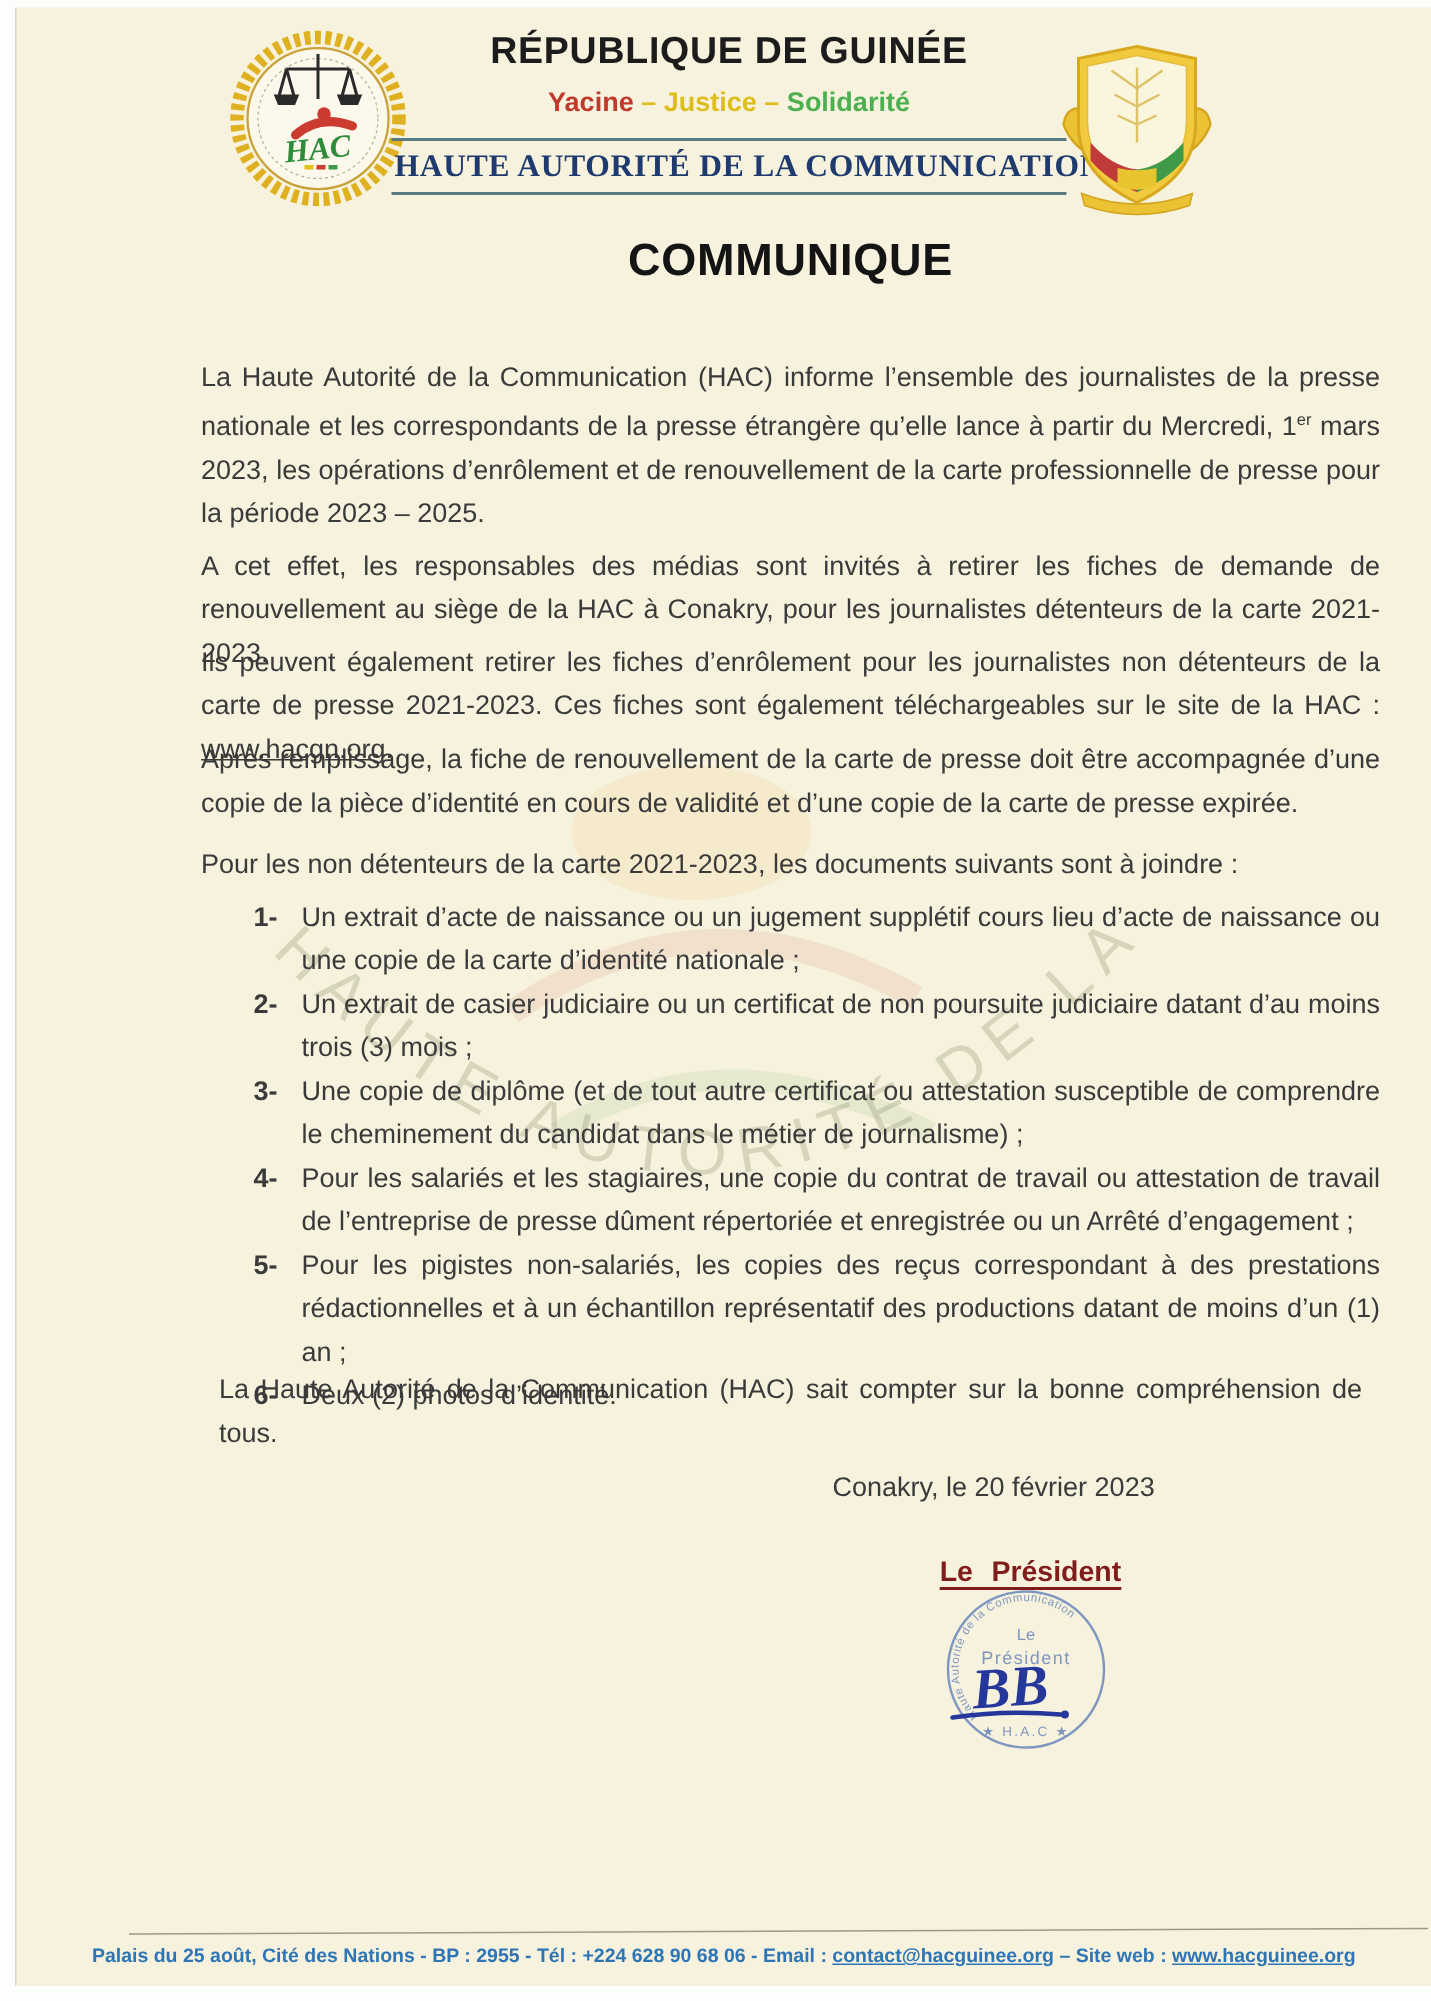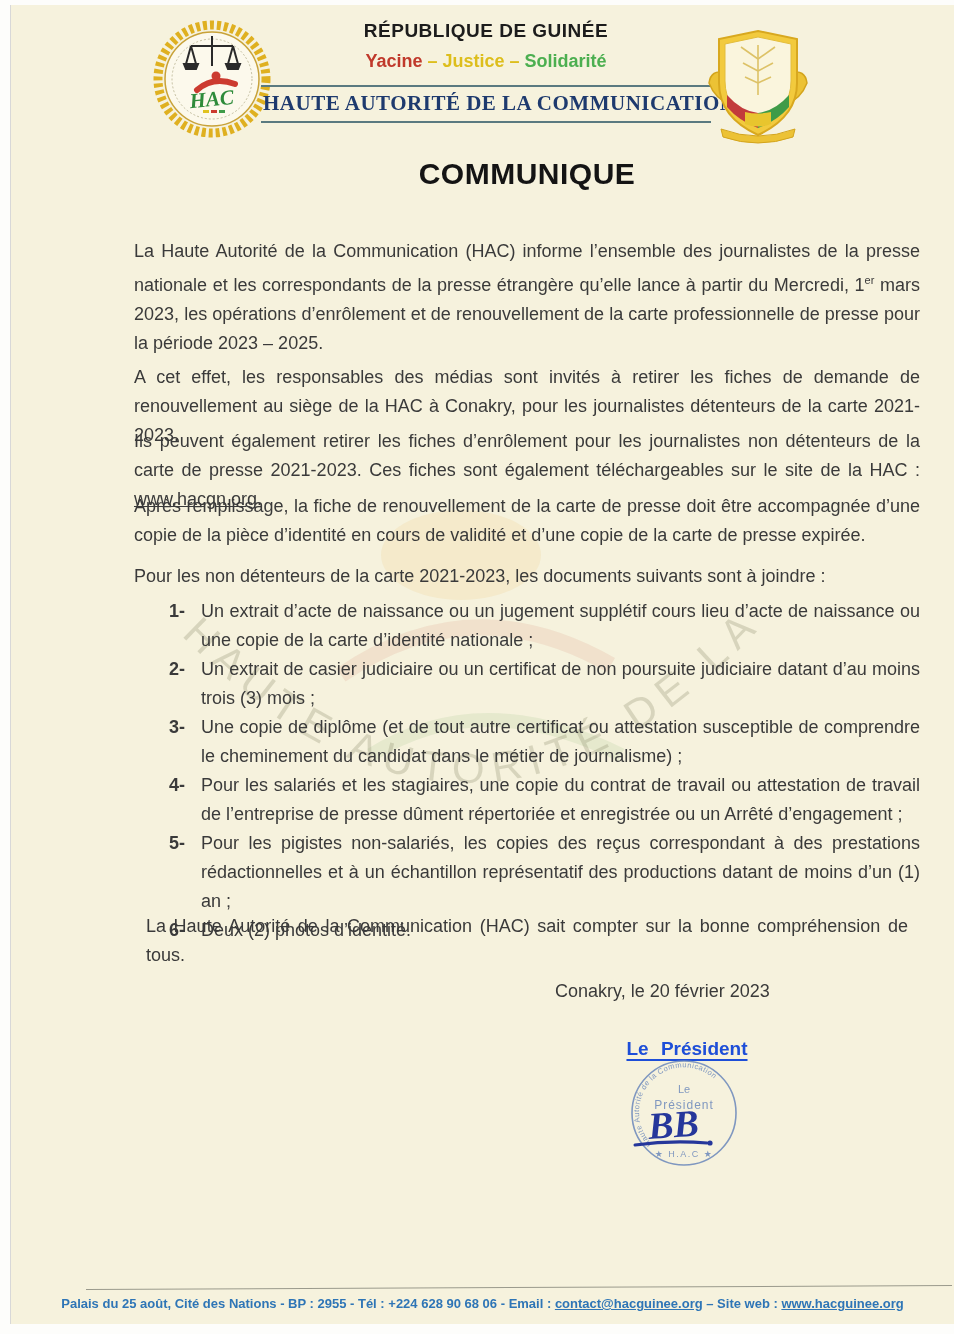--- a/index.html
+++ b/index.html
@@ -8,21 +8,21 @@
     font-family:"Liberation Sans","DejaVu Sans",sans-serif;
     overflow:hidden;
   }
   .page{
     position:absolute;left:10px;top:5px;right:0;bottom:10px;
     background:#f6f2dd;border-left:1px solid #d8d8d8;
   }
   .abs{position:absolute;}
   
   .hdr-center{left:250px;top:15px;width:450px;text-align:center;}
-  .republic{font-size:19px;font-weight:bold;color:#1c1c1c;letter-spacing:.5px;}
+  .republic{font-size:25px;font-weight:bold;color:#1c1c1c;letter-spacing:.5px;}
   .motto{margin-top:9px;font-size:18px;font-weight:bold;}
   .motto .red{color:#c0392b;} .motto .yel{color:#ddbe1c;} .motto .grn{color:#4caf50;margin-top:32px;}
   .banner{
     margin-top:13px;padding:4px 2px 5px 2px;
     border-top:2px solid #5a7a80;border-bottom:2px solid #5a7a80;
   }
   .banner-text{
     font-family:"Liberation Serif","DejaVu Serif",serif;
     font-size:21px;font-weight:bold;color:#1e3a6e;letter-spacing:.5px;white-space:nowrap;
   }
@@ -32,21 +32,21 @@
   .para{left:123px;right:34px;font-size:18px;line-height:29px;color:#3a3a3a;
     text-align:justify;}
   .body-link{color:#3a3a3a;text-decoration:underline;}
   .doc-list{left:123px;right:34px;padding-left:35px;font-size:18px;line-height:29px;color:#3a3a3a;}
   .doc-item{display:flex;}
   .doc-item .num{width:32px;flex:0 0 32px;font-weight:bold;}
   .doc-item .txt{flex:1;text-align:justify;}
   .dateline{left:544px;top:976px;font-size:18px;color:#3a3a3a;}
   
   .sig-role{left:586px;top:1033px;width:180px;text-align:center;
-    font-size:19px;font-weight:bold;color:#1d4ed8;word-spacing:7px;
+    font-size:19px;font-weight:bold;color:#7f1d1d;word-spacing:7px;
     text-decoration:underline;text-decoration-thickness:2px;text-underline-offset:4px;}
   .stamp-box{left:608px;top:1048px;width:130px;height:125px;}
   .sig-name{left:545px;top:1163px;width:300px;text-align:center;
     font-size:20px;font-weight:bold;color:#1c1c1c;}
   
   .watermark{left:130px;top:420px;width:680px;height:520px;pointer-events:none;}
   
   .footer-line{left:75px;right:2px;top:1282px;border-top:1.5px solid #9a9a8c;
     transform:rotate(-0.25deg);}
   .footer-text{left:0;right:0;top:1291px;text-align:center;

